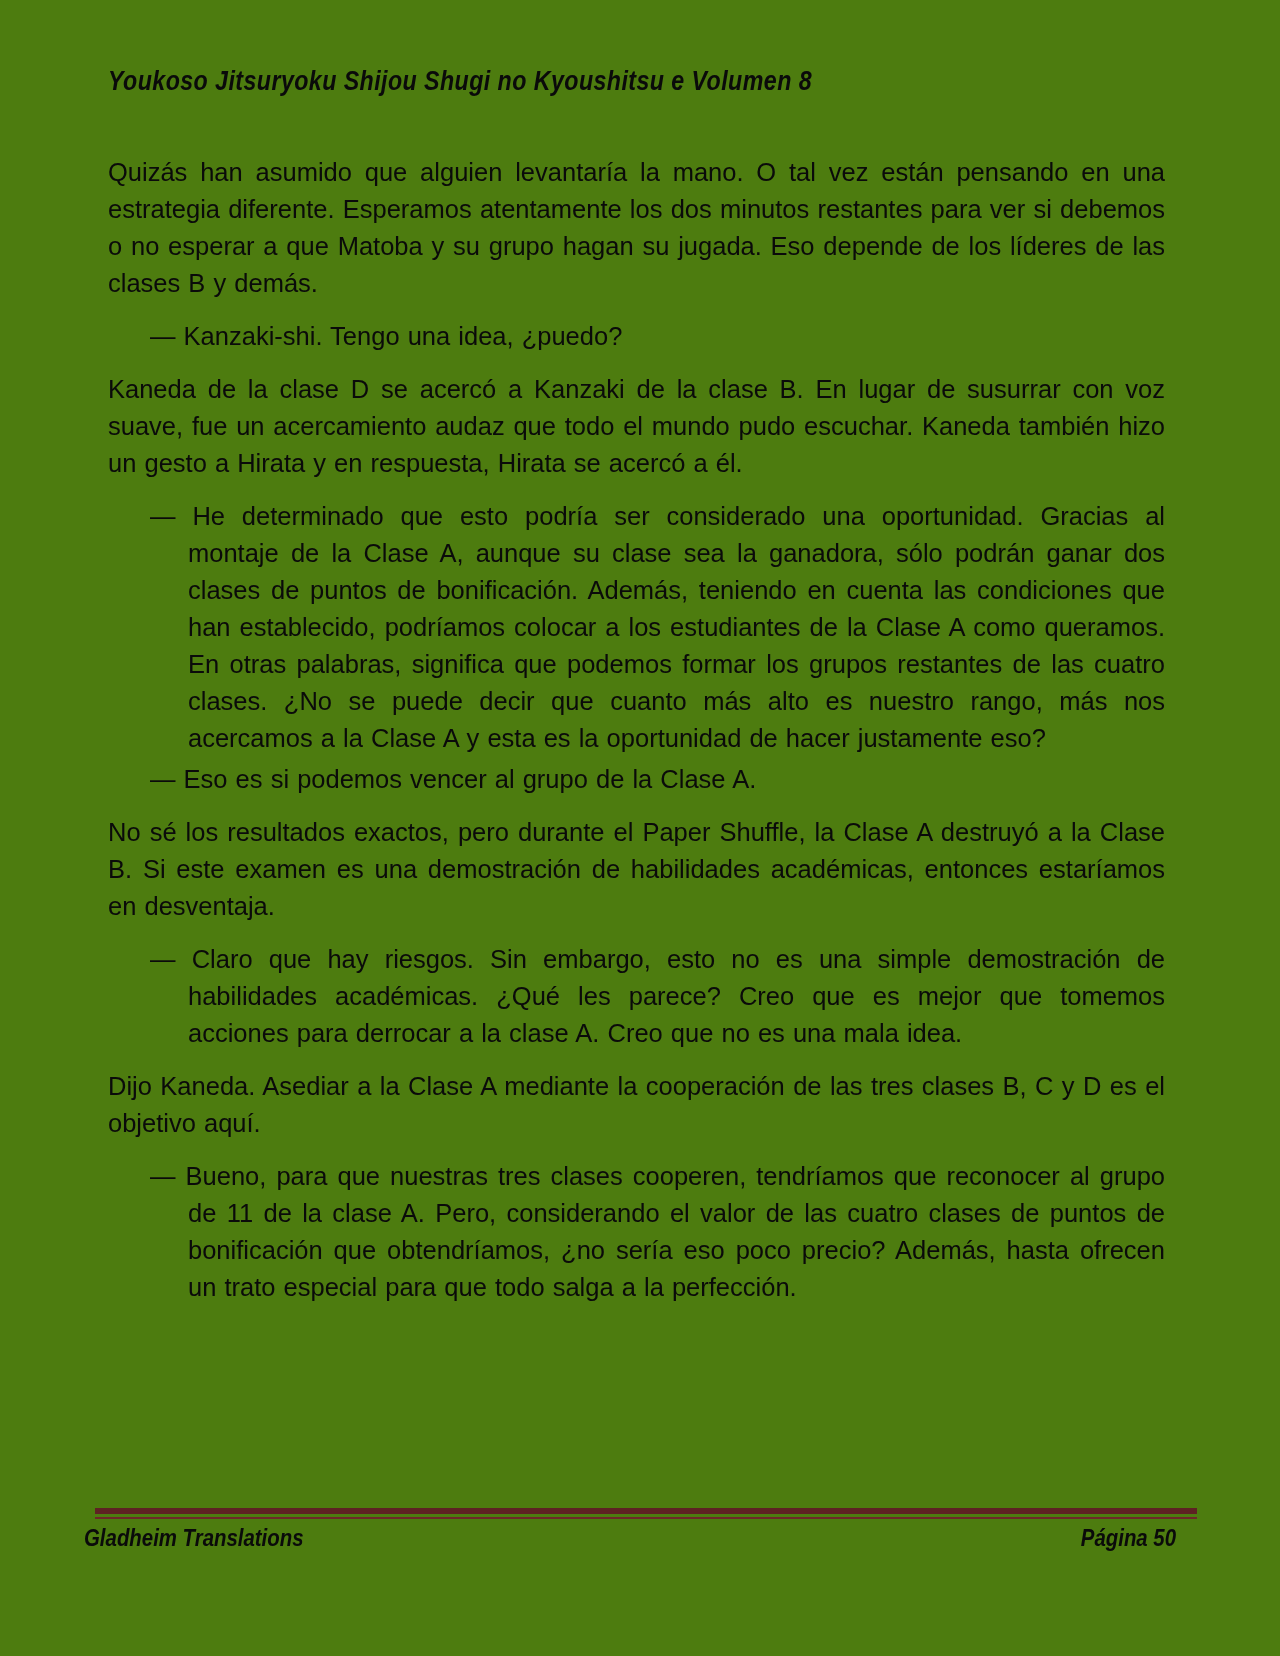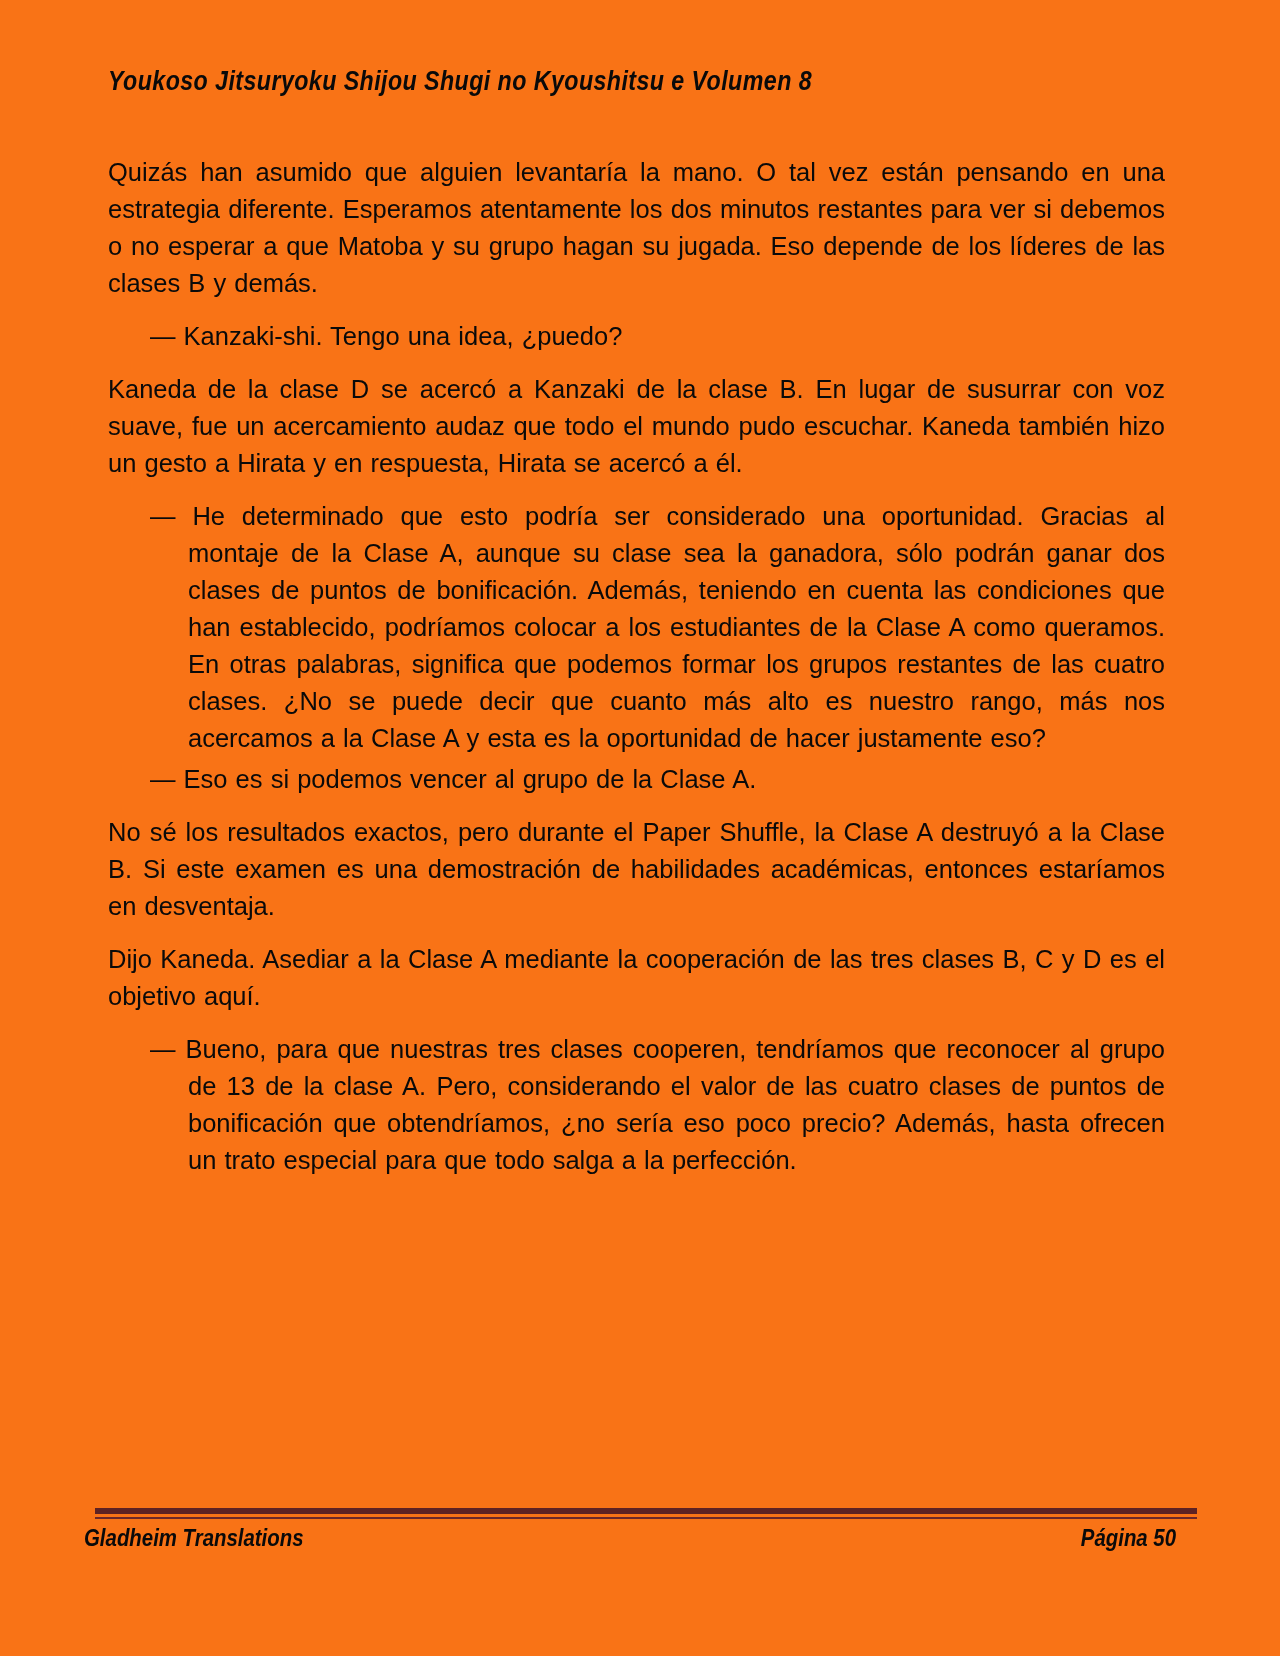--- a/index.html
+++ b/index.html
@@ -4,21 +4,21 @@
 <style>
   html, body {
     margin: 0;
     padding: 0;
     background: #ffffff;
   }
   .page {
     position: relative;
     width: 1280px;
     height: 1656px;
-    background: #f97316;
+    background: #4d7c0f;
     overflow: hidden;
     font-family: "Liberation Sans", sans-serif;
   }
   
   .header-title {
     position: absolute;
     left: 108px;
     top: 66px;
     font-family: "Liberation Sans", sans-serif;
     font-size: 27px;
@@ -99,22 +99,23 @@
 
   <div class="header-title">Youkoso Jitsuryoku Shijou Shugi no Kyoushitsu e Volumen 8</div>
 
   <div class="doc-body">
     <p class="para">Quizás han asumido que alguien levantaría la mano. O tal vez están pensando en una estrategia diferente. Esperamos atentamente los dos minutos restantes para ver si debemos o no esperar a que Matoba y su grupo hagan su jugada. Eso depende de los líderes de las clases B y demás.</p>
     <p class="dialogue">— Kanzaki-shi. Tengo una idea, ¿puedo?</p>
     <p class="para">Kaneda de la clase D se acercó a Kanzaki de la clase B. En lugar de susurrar con voz suave, fue un acercamiento audaz que todo el mundo pudo escuchar. Kaneda también hizo un gesto a Hirata y en respuesta, Hirata se acercó a él.</p>
     <p class="dialogue">— He determinado que esto podría ser considerado una oportunidad. Gracias al montaje de la Clase A, aunque su clase sea la ganadora, sólo podrán ganar dos clases de puntos de bonificación. Además, teniendo en cuenta las condiciones que han establecido, podríamos colocar a los estudiantes de la Clase A como queramos. En otras palabras, significa que podemos formar los grupos restantes de las cuatro clases. ¿No se puede decir que cuanto más alto es nuestro rango, más nos acercamos a la Clase A y esta es la oportunidad de hacer justamente eso?</p>
     <p class="dialogue m0">— Eso es si podemos vencer al grupo de la Clase A.</p>
     <p class="para">No sé los resultados exactos, pero durante el Paper Shuffle, la Clase A destruyó a la Clase B. Si este examen es una demostración de habilidades académicas, entonces estaríamos en desventaja.</p>
+    <p class="dialogue">— Claro que hay riesgos. Sin embargo, esto no es una simple demostración de habilidades académicas. ¿Qué les parece? Creo que es mejor que tomemos acciones para derrocar a la clase A. Creo que no es una mala idea.</p>
     <p class="para">Dijo Kaneda. Asediar a la Clase A mediante la cooperación de las tres clases B, C y D es el objetivo aquí.</p>
-    <p class="dialogue">— Bueno, para que nuestras tres clases cooperen, tendríamos que reconocer al grupo de 13 de la clase A. Pero, considerando el valor de las cuatro clases de puntos de bonificación que obtendríamos, ¿no sería eso poco precio? Además, hasta ofrecen un trato especial para que todo salga a la perfección.</p>
+    <p class="dialogue">— Bueno, para que nuestras tres clases cooperen, tendríamos que reconocer al grupo de 11 de la clase A. Pero, considerando el valor de las cuatro clases de puntos de bonificación que obtendríamos, ¿no sería eso poco precio? Además, hasta ofrecen un trato especial para que todo salga a la perfección.</p>
   </div>
 
   <div class="footer-rule"></div>
 
   <div class="footer-row">
     <span class="footer-left">Gladheim Translations</span>
     <span class="footer-right">Página 50</span>
   </div>
 
 </div>

